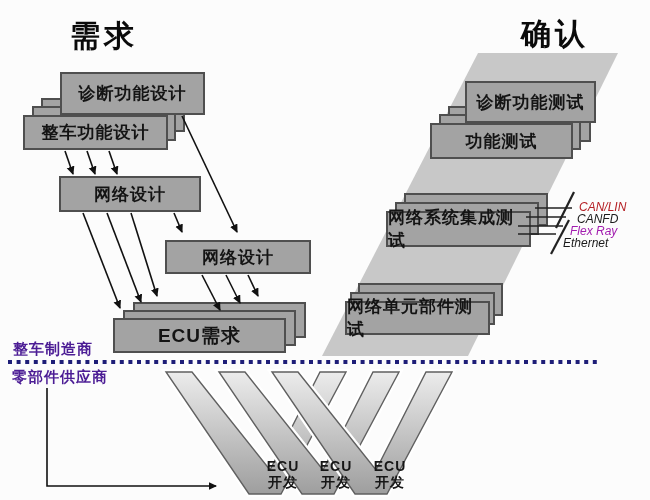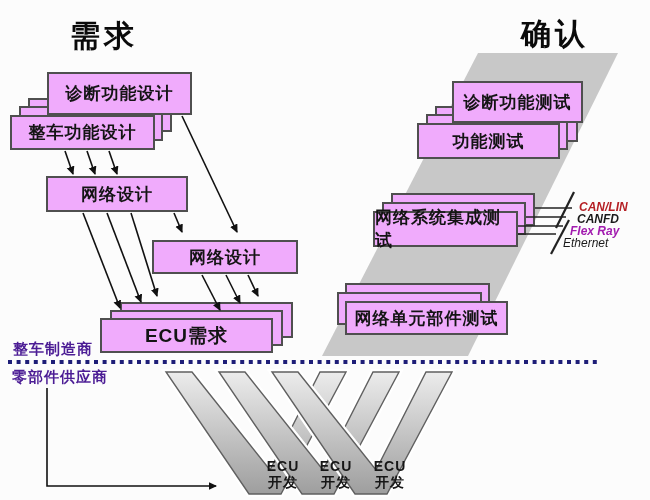--- a/index.html
+++ b/index.html
@@ -4,39 +4,40 @@
 <style>
   html,body{margin:0;padding:0;background:#ffffff;}
   #stage{
     position:relative;width:650px;height:500px;overflow:hidden;
     background:#fcfcfc;
     font-family:"Liberation Sans","DejaVu Sans",sans-serif;
     color:#111;
   }
   .layer{position:absolute;left:0;top:0;width:650px;height:500px;}
   .box{
-    position:absolute;box-sizing:border-box;background:#f0abfc;
+    position:absolute;box-sizing:border-box;background:#a3a3a3;
     border:2px solid #4f4f4f;display:flex;align-items:center;justify-content:center;
     font-weight:bold;font-size:17px;letter-spacing:1px;color:#141414;
     z-index:2;
+    margin-left:13px;
   }
   .box.empty{z-index:1;}
   .box.big{font-size:19px;}
   .title{
     position:absolute;font-weight:bold;font-size:30px;letter-spacing:4px;color:#0a0a0a;z-index:2;
   }
   .role{
     position:absolute;font-weight:bold;font-size:15px;letter-spacing:1px;color:#4c1d95;z-index:2;
   }
   .ecu-dev{
     position:absolute;width:46px;text-align:center;font-weight:bold;font-size:14px;
     line-height:16px;color:#161616;z-index:4;letter-spacing:1px;margin-left:20px;
   }
   .bus{
-    position:absolute;font-style:italic;font-weight:bold;font-size:12px;z-index:4;white-space:nowrap;
+    position:absolute;font-style:italic;font-weight:normal;font-size:12px;z-index:4;white-space:nowrap;
   }
   .bus-red{color:#b52025;}
   .bus-dark{color:#1a1a1a;}
   .bus-navy{color:#a21caf;}
   svg{display:block;}
   .under{z-index:0;}
   .over{z-index:3;pointer-events:none;}
 </style>
 </head>
 <body>
@@ -80,21 +81,21 @@
   <div class="box empty" style="left:426px;top:114px;width:142px;height:36px"></div>
   <div class="box" style="left:452px;top:81px;width:131px;height:42px">诊断功能测试</div>
   <div class="box" style="left:417px;top:123px;width:143px;height:36px">功能测试</div>
 
   <div class="box empty" style="left:391px;top:193px;width:144px;height:33px"></div>
   <div class="box empty" style="left:382px;top:202px;width:144px;height:33px"></div>
   <div class="box" style="left:373px;top:211px;width:145px;height:36px">网络系统集成测试</div>
 
   <div class="box empty" style="left:345px;top:283px;width:145px;height:33px"></div>
   <div class="box empty" style="left:337px;top:292px;width:145px;height:33px"></div>
-  <div class="box" style="left:345px;top:301px;width:163px;height:34px">网络单元部件测试</div>
+  <div class="box" style="left:332px;top:301px;width:145px;height:34px">网络单元部件测试</div>
 
   <div class="role" style="left:13px;top:340px;">整车制造商</div>
   <div class="role" style="left:12px;top:368px;">零部件供应商</div>
 
   <div class="ecu-dev" style="left:240px;top:458px;">
     <span>ECU</span><br>
     <span>开发</span>
   </div>
   <div class="ecu-dev" style="left:293px;top:458px;">
     <span>ECU</span><br>

